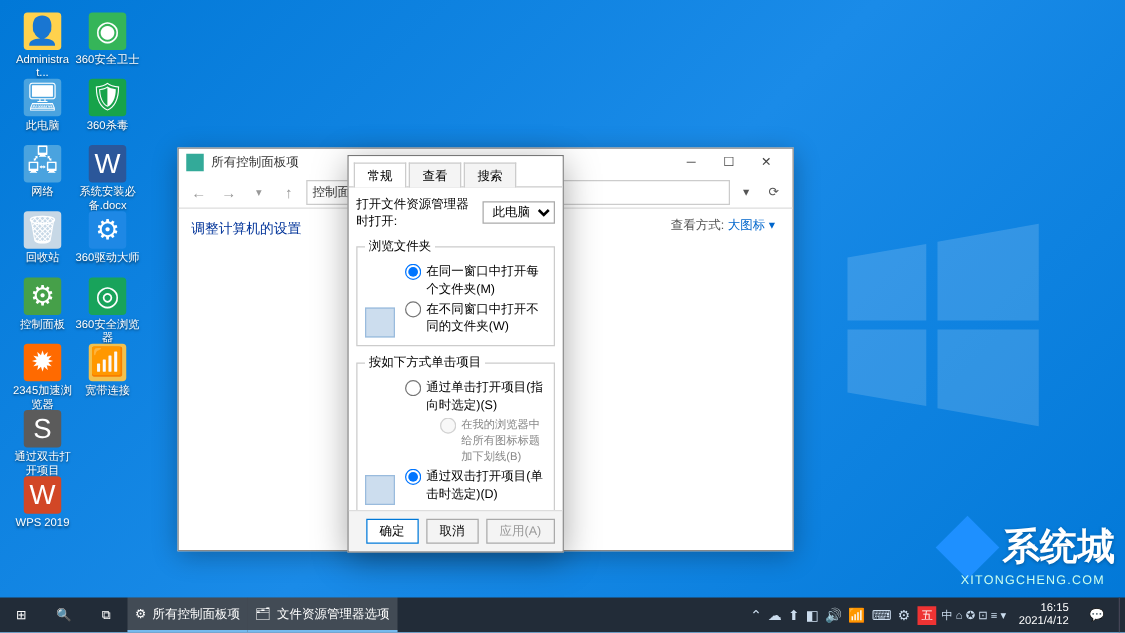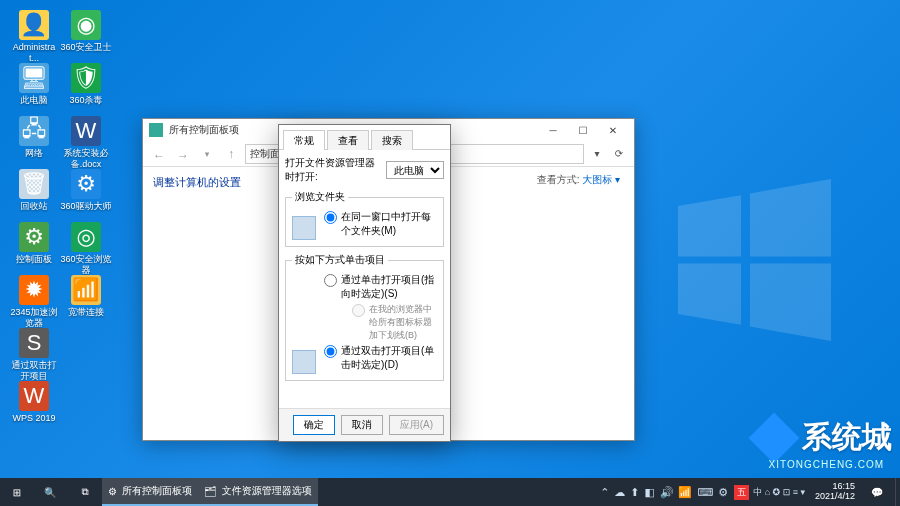--- a/index.html
+++ b/index.html
@@ -229,20 +229,24 @@
     </div>
     <fieldset>
       <legend>浏览文件夹</legend>
       <div class="innerflex">
         <span class="fic"></span>
         <div style="flex:1">
           <label class="opt">
               <input type="radio" name="bf" checked="" style="">
               <span>在同一窗口中打开每个文件夹(M)</span>
             </label>
+          <label class="opt">
+              <input type="radio" name="bf" style="">
+              <span>在不同窗口中打开不同的文件夹(W)</span>
+            </label>
         </div>
       </div>
     </fieldset>
     <fieldset>
       <legend>按如下方式单击项目</legend>
       <div class="innerflex">
         <span class="fic"></span>
         <div style="flex:1">
           <label class="opt">
               <input type="radio" name="ci" style="">

